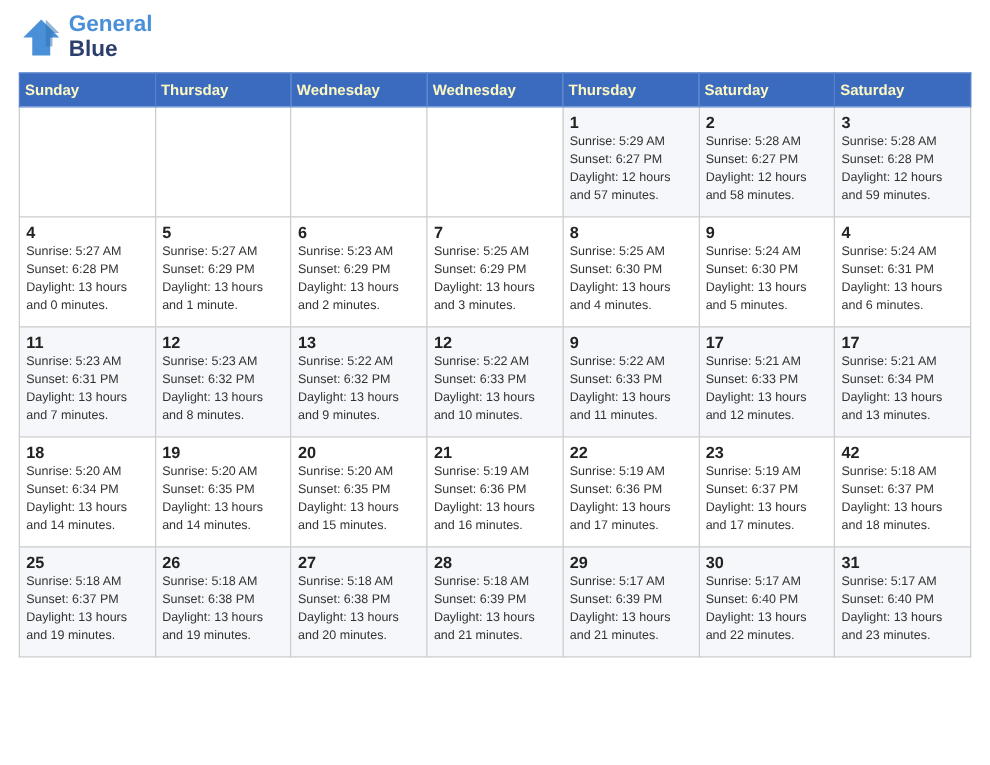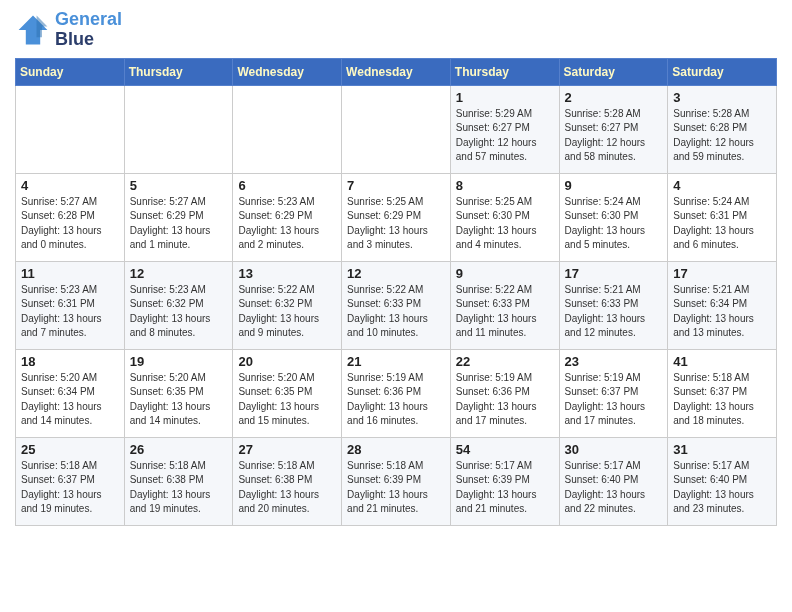--- a/index.html
+++ b/index.html
@@ -290,21 +290,21 @@
 and 17 minutes.</div>
         </td>
         <td>
           <span class="day-number">23</span>
           <div class="day-info" style="white-space: pre-line;">Sunrise: 5:19 AM
 Sunset: 6:37 PM
 Daylight: 13 hours
 and 17 minutes.</div>
         </td>
         <td>
-          <span class="day-number">41</span>
+          <span class="day-number">42</span>
           <div class="day-info" style="white-space: pre-line;">Sunrise: 5:18 AM
 Sunset: 6:37 PM
 Daylight: 13 hours
 and 18 minutes.</div>
         </td>
       </tr>
       <tr>
         <td>
           <span class="day-number">25</span>
           <div class="day-info" style="white-space: pre-line;">Sunrise: 5:18 AM
@@ -327,21 +327,21 @@
 and 20 minutes.</div>
         </td>
         <td>
           <span class="day-number">28</span>
           <div class="day-info" style="white-space: pre-line;">Sunrise: 5:18 AM
 Sunset: 6:39 PM
 Daylight: 13 hours
 and 21 minutes.</div>
         </td>
         <td>
-          <span class="day-number">54</span>
+          <span class="day-number">29</span>
           <div class="day-info" style="white-space: pre-line;">Sunrise: 5:17 AM
 Sunset: 6:39 PM
 Daylight: 13 hours
 and 21 minutes.</div>
         </td>
         <td>
           <span class="day-number">30</span>
           <div class="day-info" style="white-space: pre-line;">Sunrise: 5:17 AM
 Sunset: 6:40 PM
 Daylight: 13 hours

